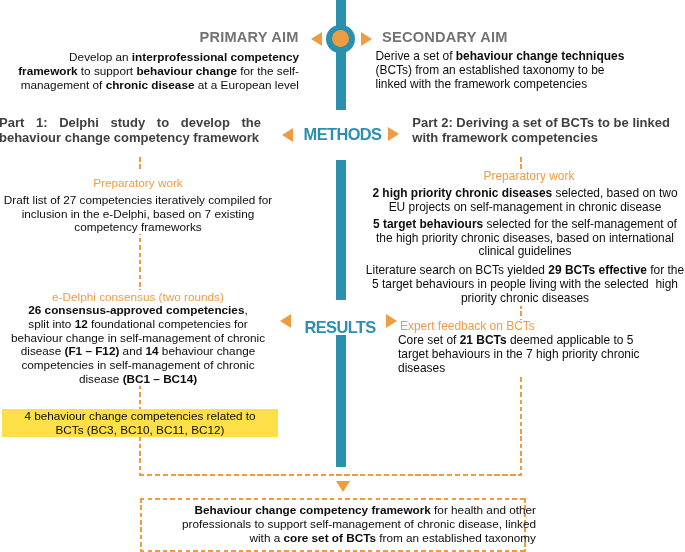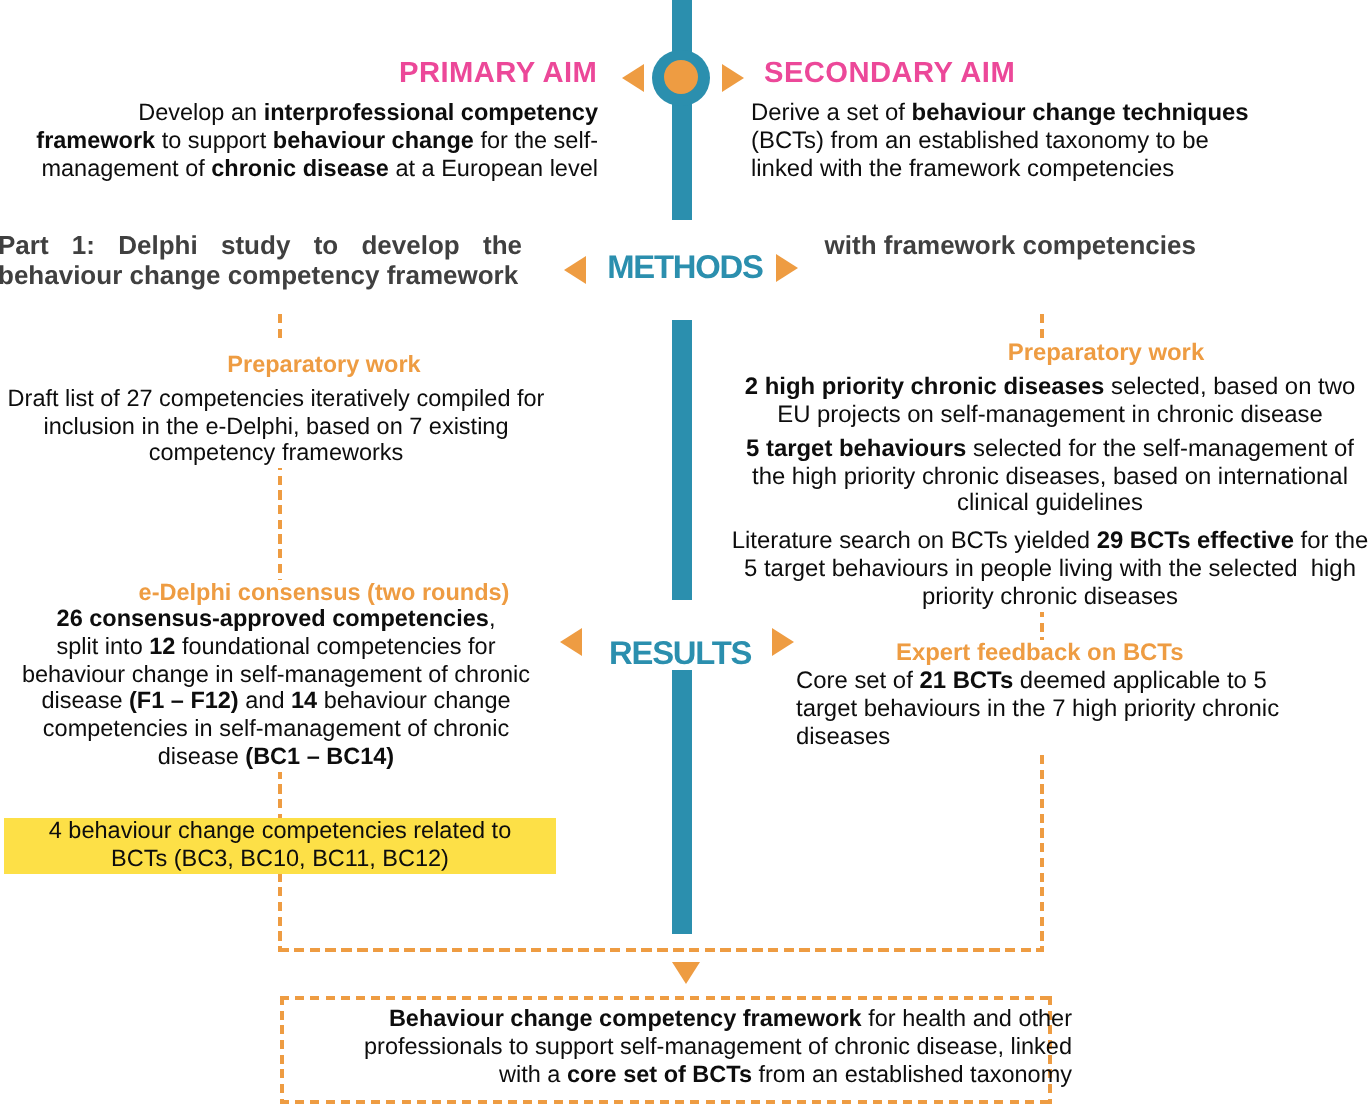--- a/index.html
+++ b/index.html
@@ -2,29 +2,29 @@
 <html><head>
 <meta charset="utf-8">
 <style>
   html,body{margin:0;padding:0;background:#fff;}
   *{-webkit-font-smoothing:antialiased;}
   #page{position:relative;opacity:0.999;width:685px;height:552px;overflow:hidden;background:#fff;
         font-family:"Liberation Sans",sans-serif;color:#0d0d0d;}
   .tealbar{position:absolute;background:#2b8fae;}
   .hubcircle{position:absolute;border-radius:50%;background:#2b8fae;}
   .hubdot{position:absolute;border-radius:50%;background:#ee9c42;}
-  .aimlabel{position:absolute;color:#ec4899;font-weight:bold;font-size:14.6px;letter-spacing:0.22px;white-space:nowrap;}
+  .aimlabel{position:absolute;color:#737373;font-weight:bold;font-size:14.6px;letter-spacing:0.22px;white-space:nowrap;}
   .stagelabel{position:absolute;color:#2b8fae;font-weight:bold;font-size:16.4px;letter-spacing:-0.6px;white-space:nowrap;}
   .tri{position:absolute;width:0;height:0;}
   .tri-l{border-top:7px solid transparent;border-bottom:7px solid transparent;border-right:11.2px solid #ee9c42;}
   .tri-r{border-top:7px solid transparent;border-bottom:7px solid transparent;border-left:11.2px solid #ee9c42;}
   .tri-d{border-left:7px solid transparent;border-right:7px solid transparent;border-top:11px solid #ee9c42;}
   .body{position:absolute;font-size:11.75px;line-height:13.8px;}
   .rcol, .rcol .orangehead{font-size:11.95px;}
-  .orangehead{color:#ee9c42;font-weight:bold;font-size:11.75px;margin-bottom:3px;padding-left:48px;}
+  .orangehead{color:#ee9c42;font-weight:normal;font-size:11.75px;margin-bottom:3px;}
   .parthead{position:absolute;color:#404040;font-weight:bold;font-size:13px;line-height:15.2px;}
   .vdash{position:absolute;width:2px;background:repeating-linear-gradient(to bottom,#ee9c42 0px,#ee9c42 4.6px,rgba(255,255,255,0) 4.6px,rgba(255,255,255,0) 7.35px);}
   .hdash{position:absolute;height:2px;background:repeating-linear-gradient(to right,#ee9c42 0px,#ee9c42 5.3px,rgba(255,255,255,0) 5.3px,rgba(255,255,255,0) 7.9px);}
   .outbox{position:absolute;box-sizing:border-box;
     background:
       repeating-linear-gradient(to right,#ee9c42 0 4.5px,rgba(0,0,0,0) 4.5px 7.6px) left top/100% 2px no-repeat,
       repeating-linear-gradient(to right,#ee9c42 0 4.5px,rgba(0,0,0,0) 4.5px 7.6px) left bottom/100% 2px no-repeat,
       repeating-linear-gradient(to bottom,#ee9c42 0 4.5px,rgba(0,0,0,0) 4.5px 7.35px) left top/2px 100% no-repeat,
       repeating-linear-gradient(to bottom,#ee9c42 0 4.5px,rgba(0,0,0,0) 4.5px 7.35px) right top/2px 100% no-repeat;}
   b{font-weight:bold;}
@@ -49,20 +49,21 @@
   <div class="body" style="left:14px;top:50px;width:285px;text-align:right;">Develop an <b>interprofessional competency</b><br><b>framework</b> to support <b>behaviour change</b> for the self-<br>management of <b>chronic disease</b> at a European level</div>
 
   <div class="parthead" style="left:-1px;top:115px;width:262px;">
     <div style="text-align:justify;text-align-last:justify;">Part 1: Delphi study to develop the</div>
     <div>behaviour change competency framework</div>
   </div>
   <div class="tri tri-l" style="left:281.9px;top:128.3px;"></div>
   <div class="stagelabel" style="left:303.6px;top:124.6px;">METHODS</div>
   <div class="tri tri-r" style="left:388.1px;top:127.2px;"></div>
   <div class="parthead" style="left:412.3px;top:115px;width:268px;text-align:left;">
+    <div>Part 2: Deriving a set of BCTs to be linked</div>
     <div>with framework competencies</div>
   </div>
 
   <div class="vdash" style="left:138.5px;top:156.5px;height:318px;"></div>
   <div class="vdash" style="left:519.5px;top:156.5px;height:318px;"></div>
   <div class="hdash" style="left:138.5px;top:473.6px;width:383px;"></div>
 
   <div class="body" style="left:0px;top:169px;padding-top:7px;width:276px;text-align:center;background:#fff;">
     <div class="orangehead">Preparatory work</div>
     <div>Draft list of 27 competencies iteratively compiled for<br>inclusion in the e-Delphi, based on 7 existing<br>competency frameworks</div>

